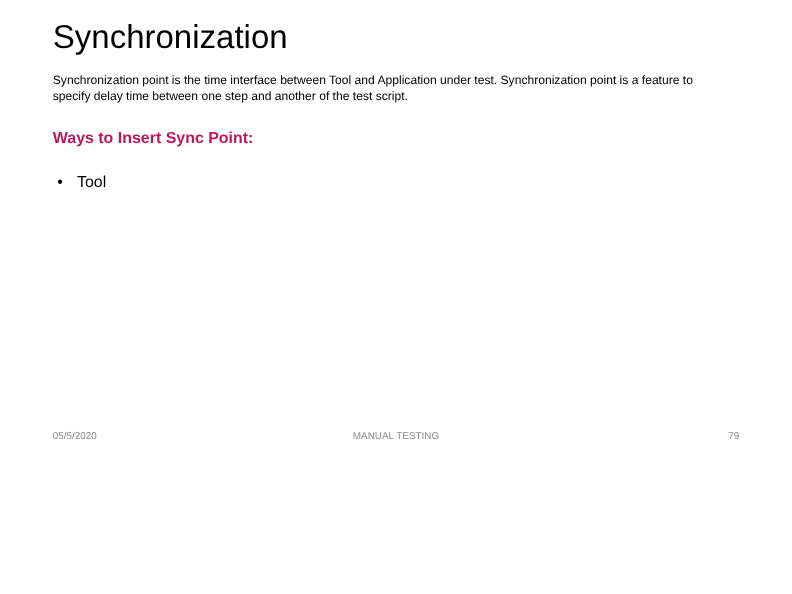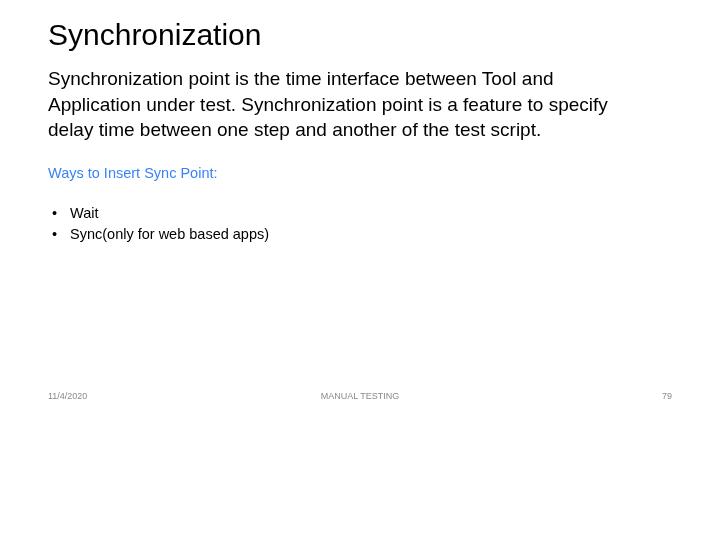--- a/index.html
+++ b/index.html
@@ -21,29 +21,29 @@
     position: relative;
   }
   .title {
     font-family: "Segoe UI Light", "Segoe UI", Arial, sans-serif;
     font-weight: 300;
     font-size: 30px;
     letter-spacing: 0px;
     margin: 0 0 14px 0;
   }
   .body-text {
-    font-size: 19px;
+    font-size: 11px;
     line-height: 1.35;
     margin: 0 0 22px 0;
     max-width: 600px;
   }
   .subhead {
-    color: #3b82f6;
+    color: #be185d;
     font-size: 14.5px;
-    font-weight: normal;
+    font-weight: bold;
     margin: 0 0 22px 0;
   }
   ul.bullets {
     list-style: none;
     padding: 0;
     margin: 0;
     font-size: 14.5px;
     line-height: 1.45;
   }
   ul.bullets li {
@@ -75,23 +75,22 @@
 
 <div class="slide">
 
   <h1 class="title">Synchronization</h1>
 
   <p class="body-text">Synchronization point is the time interface between Tool and Application under test. Synchronization point is a feature to specify delay time between one step and another of the test script.</p>
 
   <p class="subhead">Ways to Insert Sync Point:</p>
 
   <ul class="bullets">
-    <li>Wait</li>
-    <li>Sync(only for web based apps)</li>
+    <li>Tool</li>
   </ul>
 
   <div class="footer">
-    <span class="footer-date">11/4/2020</span>
+    <span class="footer-date">05/5/2020</span>
     <span class="footer-center">MANUAL TESTING</span>
     <span class="footer-page">79</span>
   </div>
 
 </div>
 
 </body></html>

